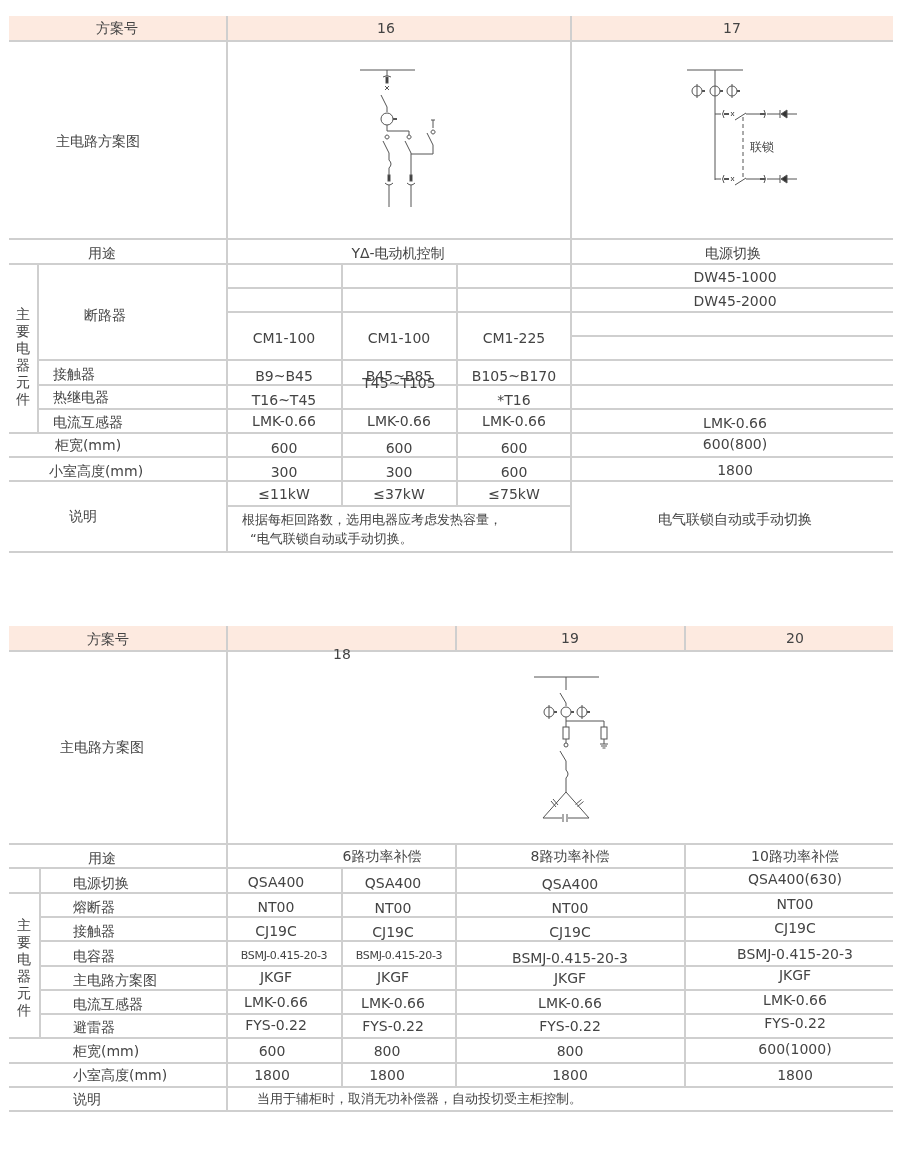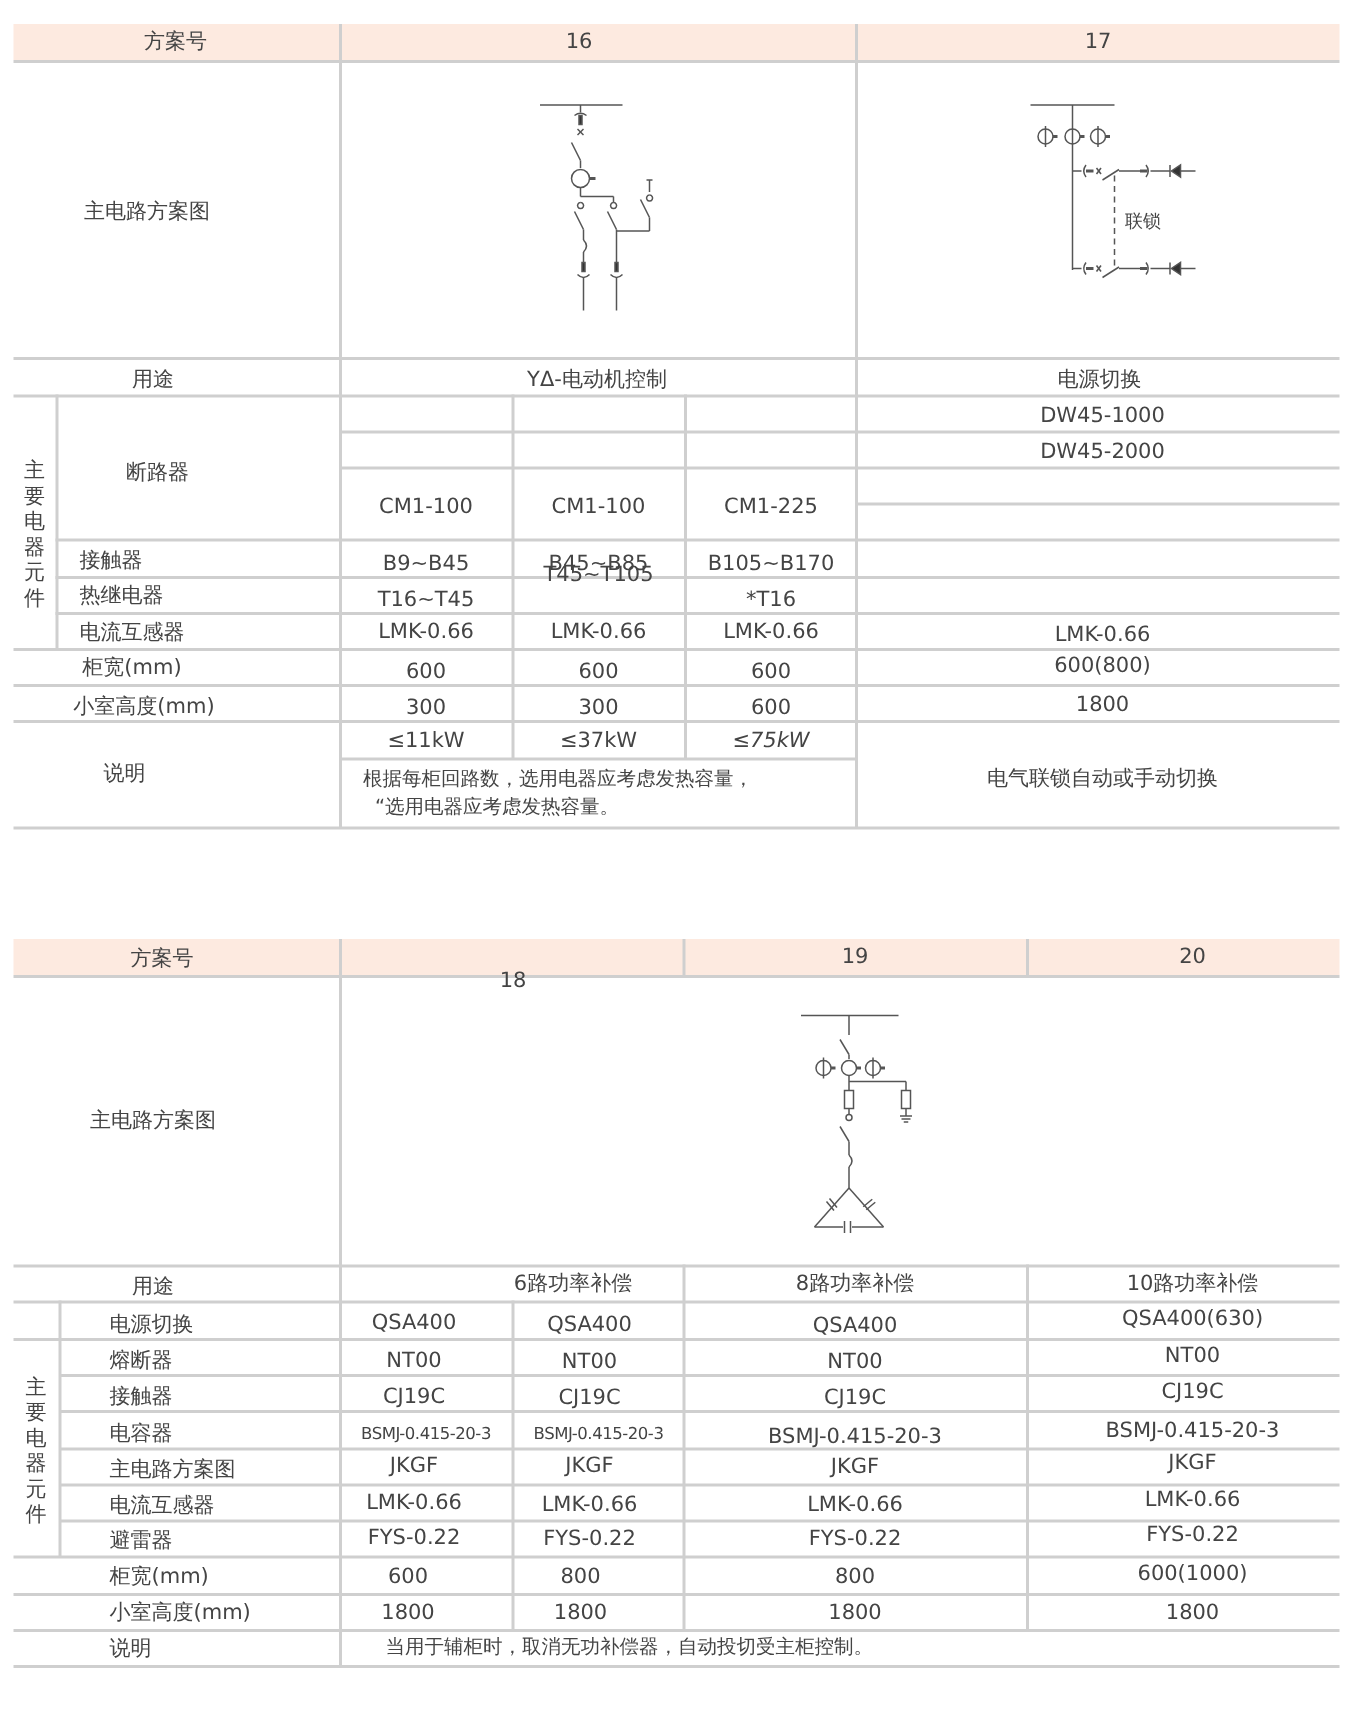--- a/index.html
+++ b/index.html
@@ -167,23 +167,23 @@
 
   <span class="t c" style="left:96px;top:464px;">小室高度(mm)</span>
   <span class="t c" style="left:284px;top:465px;">300</span>
   <span class="t c" style="left:399px;top:465px;">300</span>
   <span class="t c" style="left:514px;top:465px;">600</span>
   <span class="t c" style="left:735px;top:463px;">1800</span>
 
   <span class="t c" style="left:83px;top:509px;">说明</span>
   <span class="t c" style="left:284px;top:487px;">≤11kW</span>
   <span class="t c" style="left:399px;top:487px;">≤37kW</span>
-  <span class="t c" style="left:514px;top:487px;font-style:italic;">≤75kW</span>
+  <span class="t c" style="left:514px;top:487px;">≤75kW</span>
   <span class="t" style="left:242px;top:513px;font-size:13px;">根据每柜回路数，选用电器应考虑发热容量，</span>
-  <span class="t" style="left:250px;top:532px;font-size:13px;">“选用电器应考虑发热容量。</span>
+  <span class="t" style="left:250px;top:532px;font-size:13px;">“电气联锁自动或手动切换。</span>
   <span class="t c" style="left:735px;top:512px;">电气联锁自动或手动切换</span>
 </div>
 
 <div>
   <div class="hdr" style="left:9px;top:626px;width:884px;height:24px;"></div>
 
   <div class="hl" style="left:9px;top:650px;width:884px;"></div>
   <div class="hl" style="left:9px;top:843px;width:884px;"></div>
   <div class="hl" style="left:9px;top:867px;width:884px;"></div>
   <div class="hl" style="left:9px;top:892px;width:884px;"></div>

